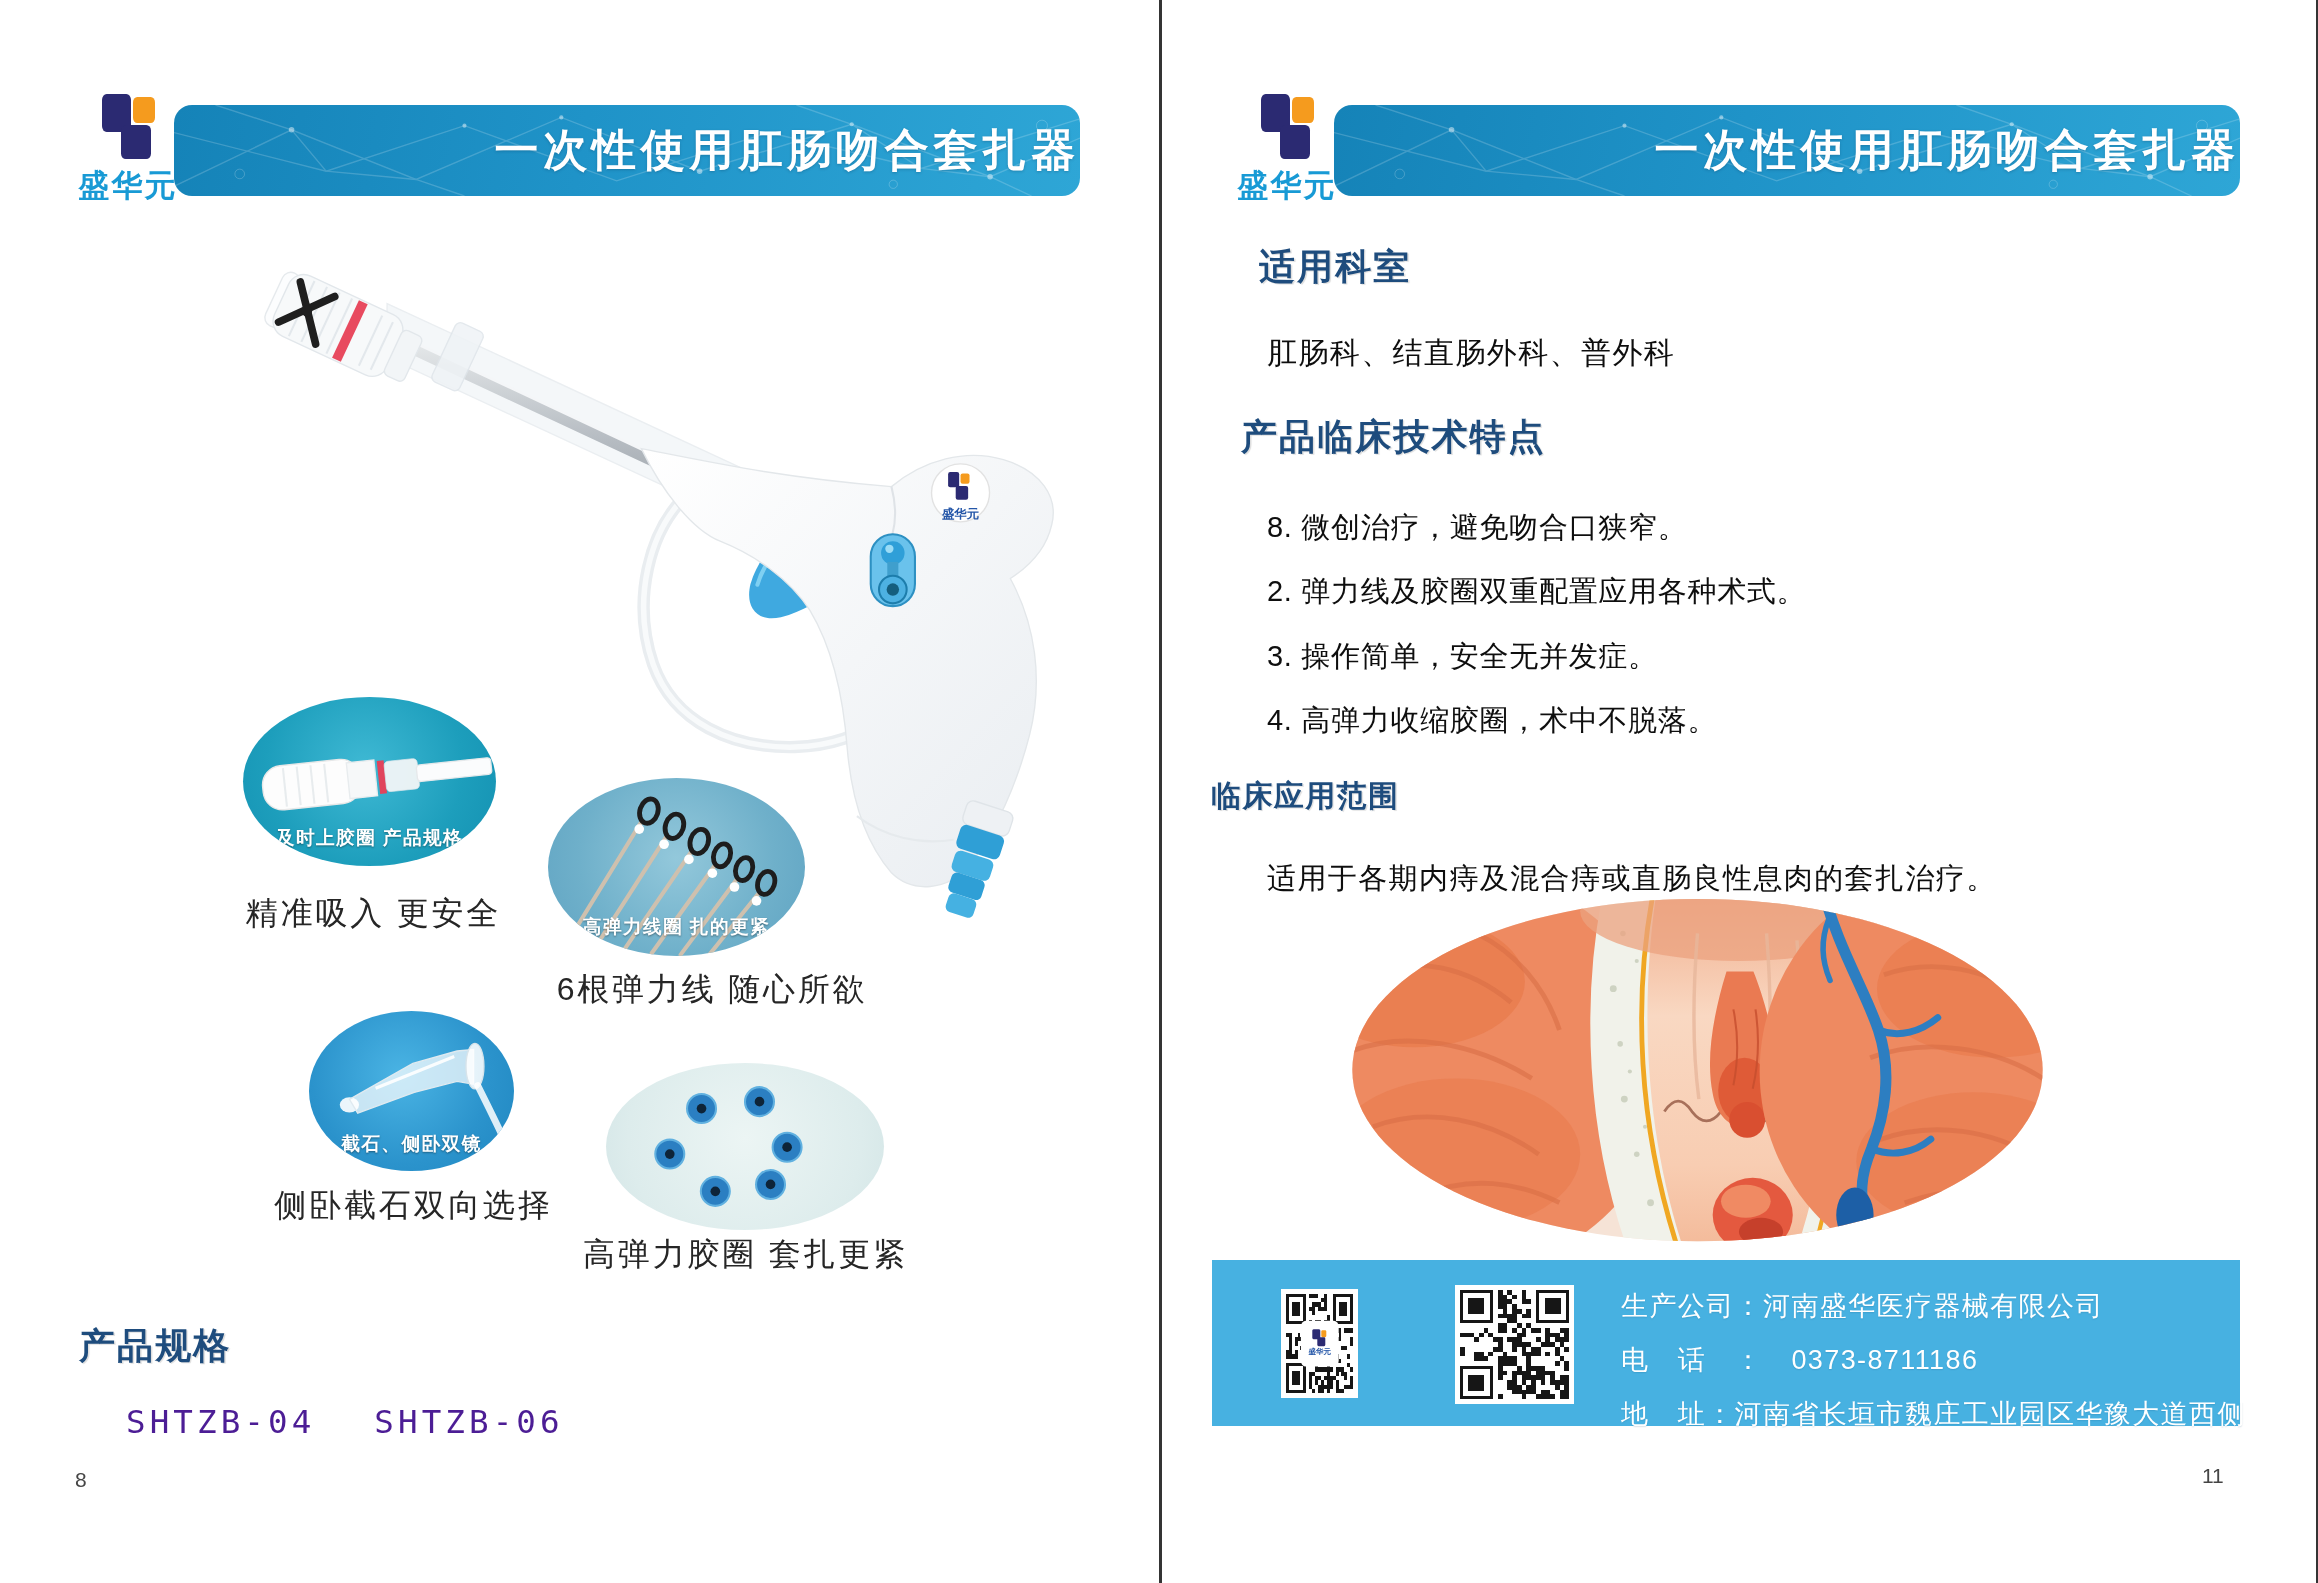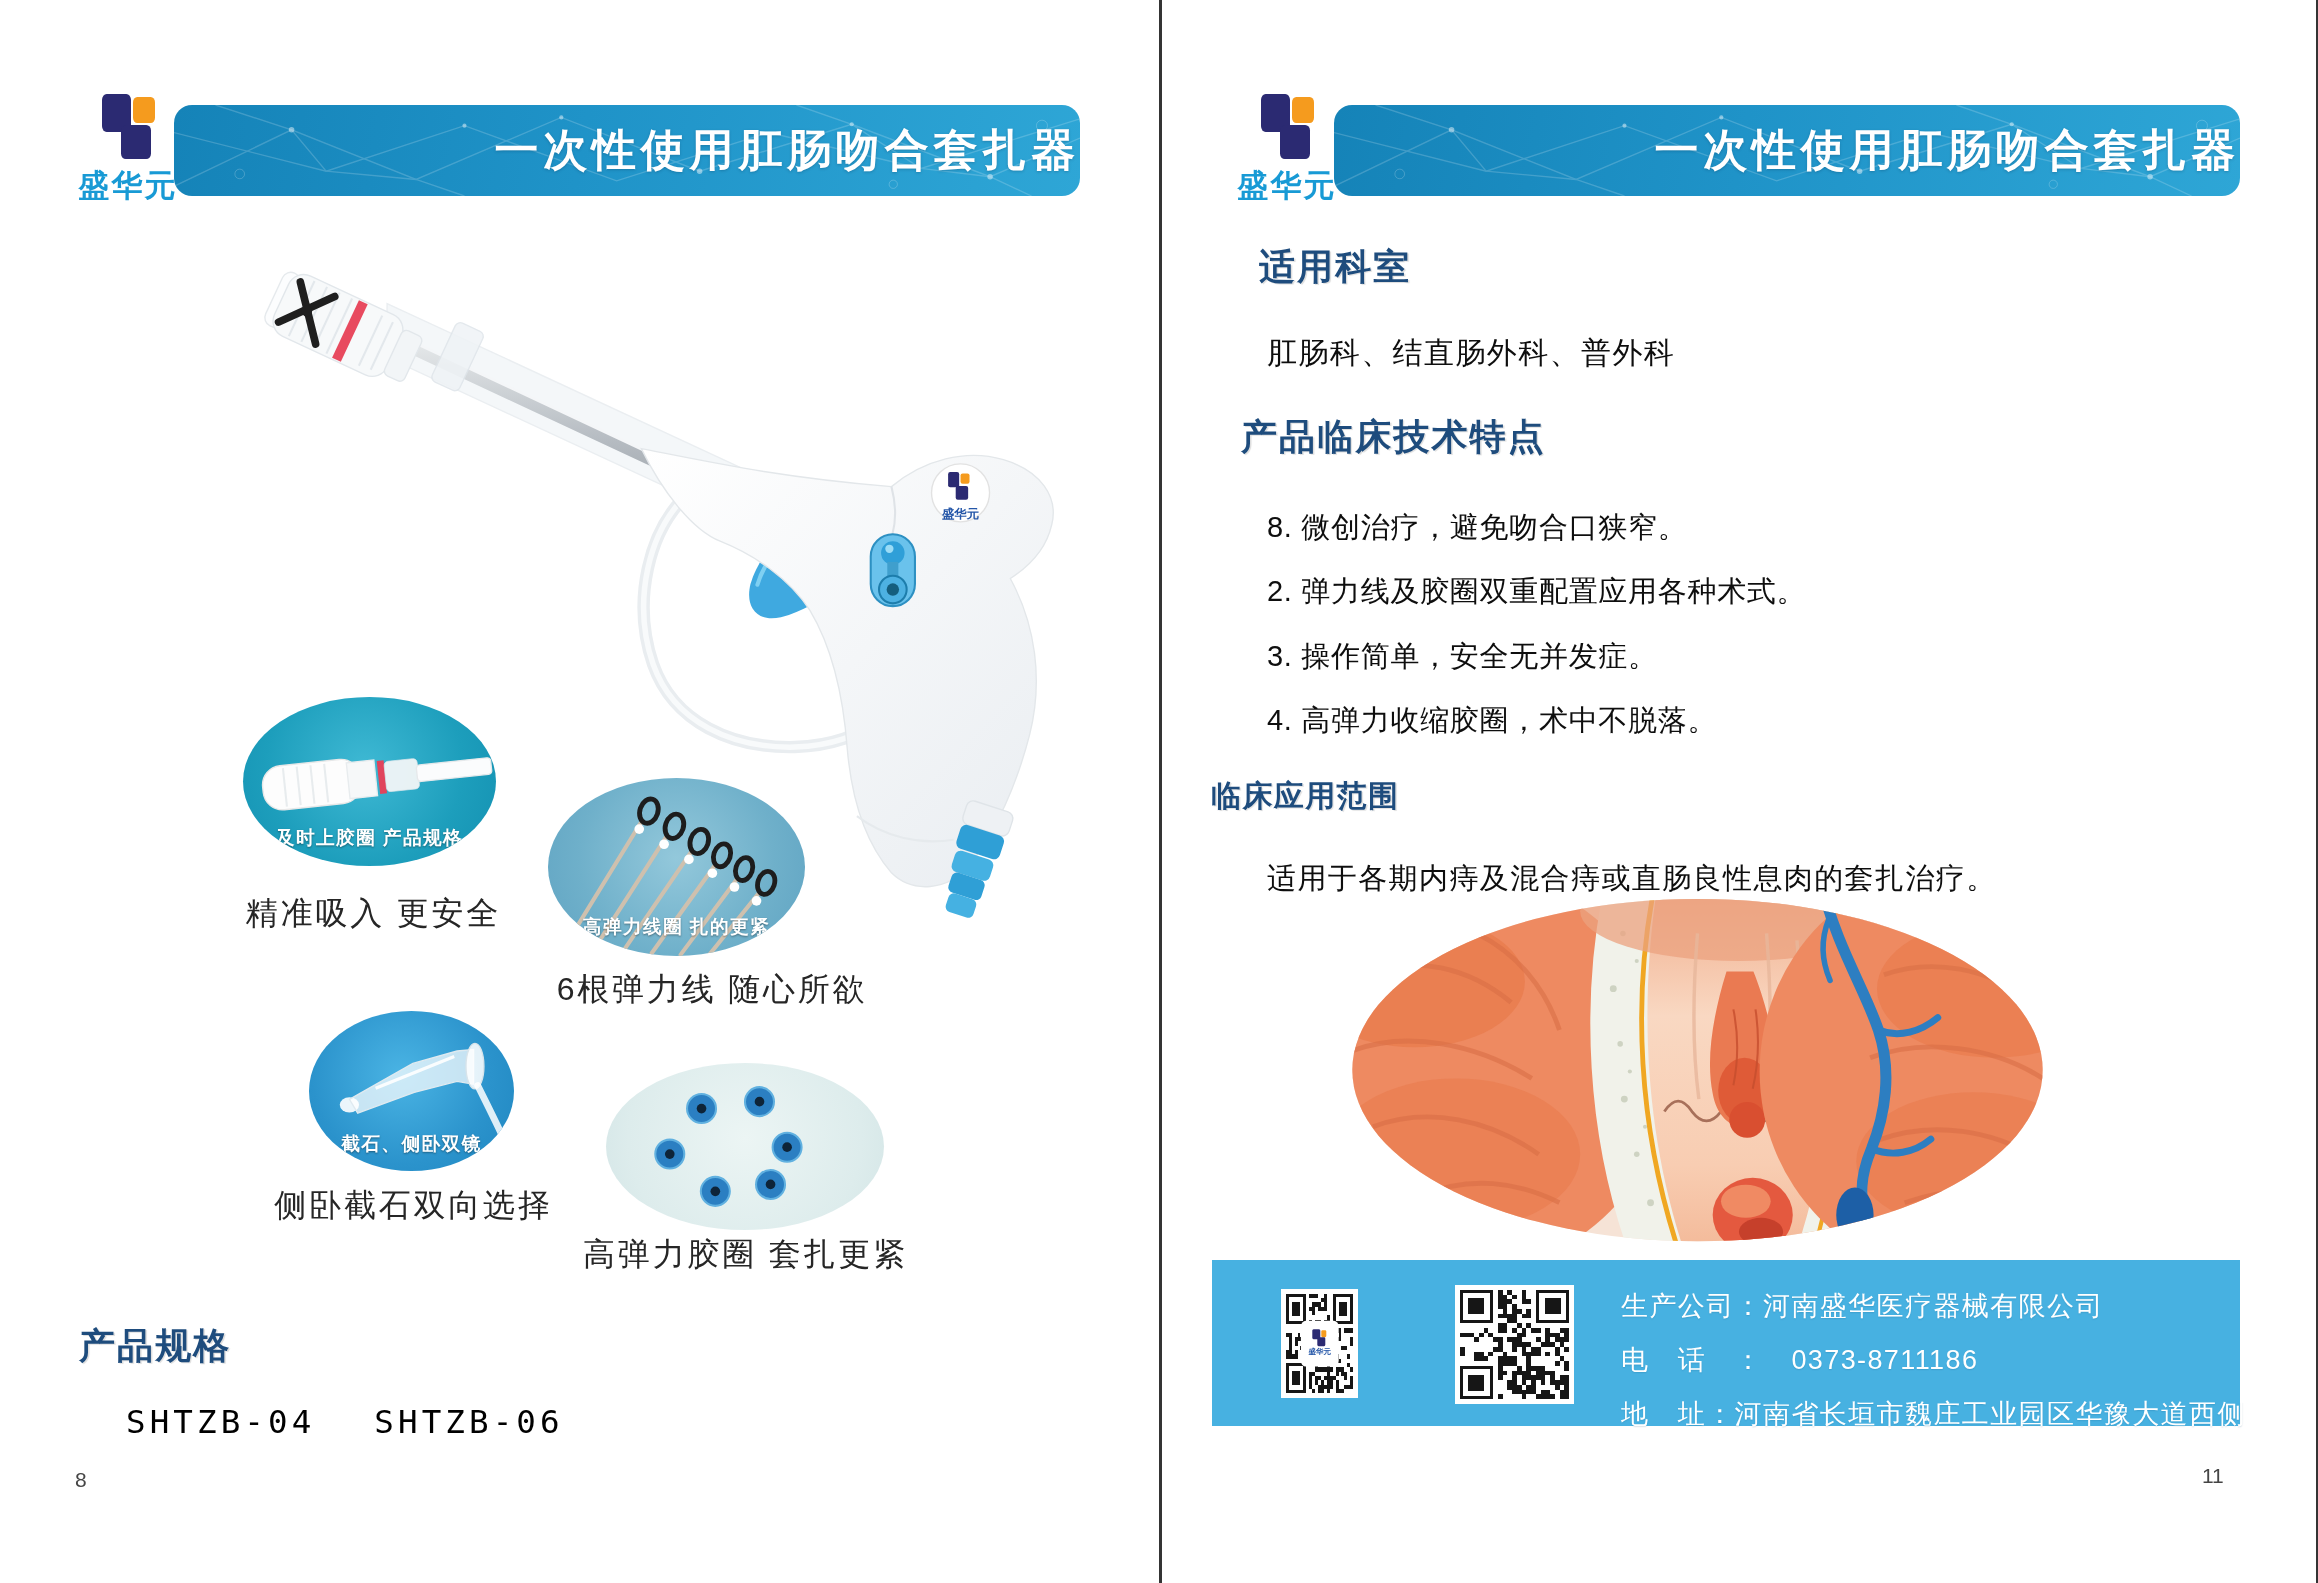--- a/index.html
+++ b/index.html
@@ -37,21 +37,21 @@
   .fig{position:absolute;border-radius:50%;overflow:hidden;}
   .fig svg{position:absolute;inset:0;width:100%;height:100%;}
   .fig .overlay{position:absolute;left:0;right:0;bottom:9%;text-align:center;color:#fff;
       font-weight:bold;font-size:18.7px;letter-spacing:1.4px;text-shadow:0 1.4px 2.1px rgba(0,0,0,.4);}
   .fig-label{position:absolute;text-align:center;font-size:32px;color:#262626;letter-spacing:2.8px;white-space:nowrap;}
   .fig1{background:radial-gradient(circle at 48% 42%,#3fb9d4 0%,#1d9ebc 60%,#1390b1 100%);}
   .fig2{background:radial-gradient(circle at 50% 45%,#93c8db 0%,#6fb0ca 60%,#5fa3c2 100%);}
   .fig3{background:radial-gradient(circle at 45% 40%,#4ab4e4 0%,#2b93cc 60%,#1f86c0 100%);}
   .fig4{background:radial-gradient(circle at 50% 45%,#ecf5f4 0%,#ddecec 70%,#d3e5e6 100%);}
 
-  .models{position:absolute;font-family:"DejaVu Sans Mono",monospace;font-size:32.5px;color:#000000;letter-spacing:4.1px;}
+  .models{position:absolute;font-family:"DejaVu Sans Mono",monospace;font-size:32.5px;color:#4c1d95;letter-spacing:4.1px;}
   .models span+span{margin-left:59px;}
 
   
   .contact-bar{position:absolute;left:1212px;top:1260px;width:1028px;height:166px;background:#47b1e1;}
   .qr-card{position:absolute;background:#ffffff;padding:4.8px;box-sizing:border-box;}
   .qr{position:relative;width:100%;height:100%;display:grid;
       grid-template-columns:repeat(23,1fr);grid-auto-rows:1fr;background:#fff;}
   .qr div.on{background:#161616;}
   .fp{position:absolute;width:30%;height:30%;border:3.5px solid #161616;background:#fff;box-sizing:border-box;}
   .fp::after{content:'';position:absolute;inset:20%;background:#161616;}

